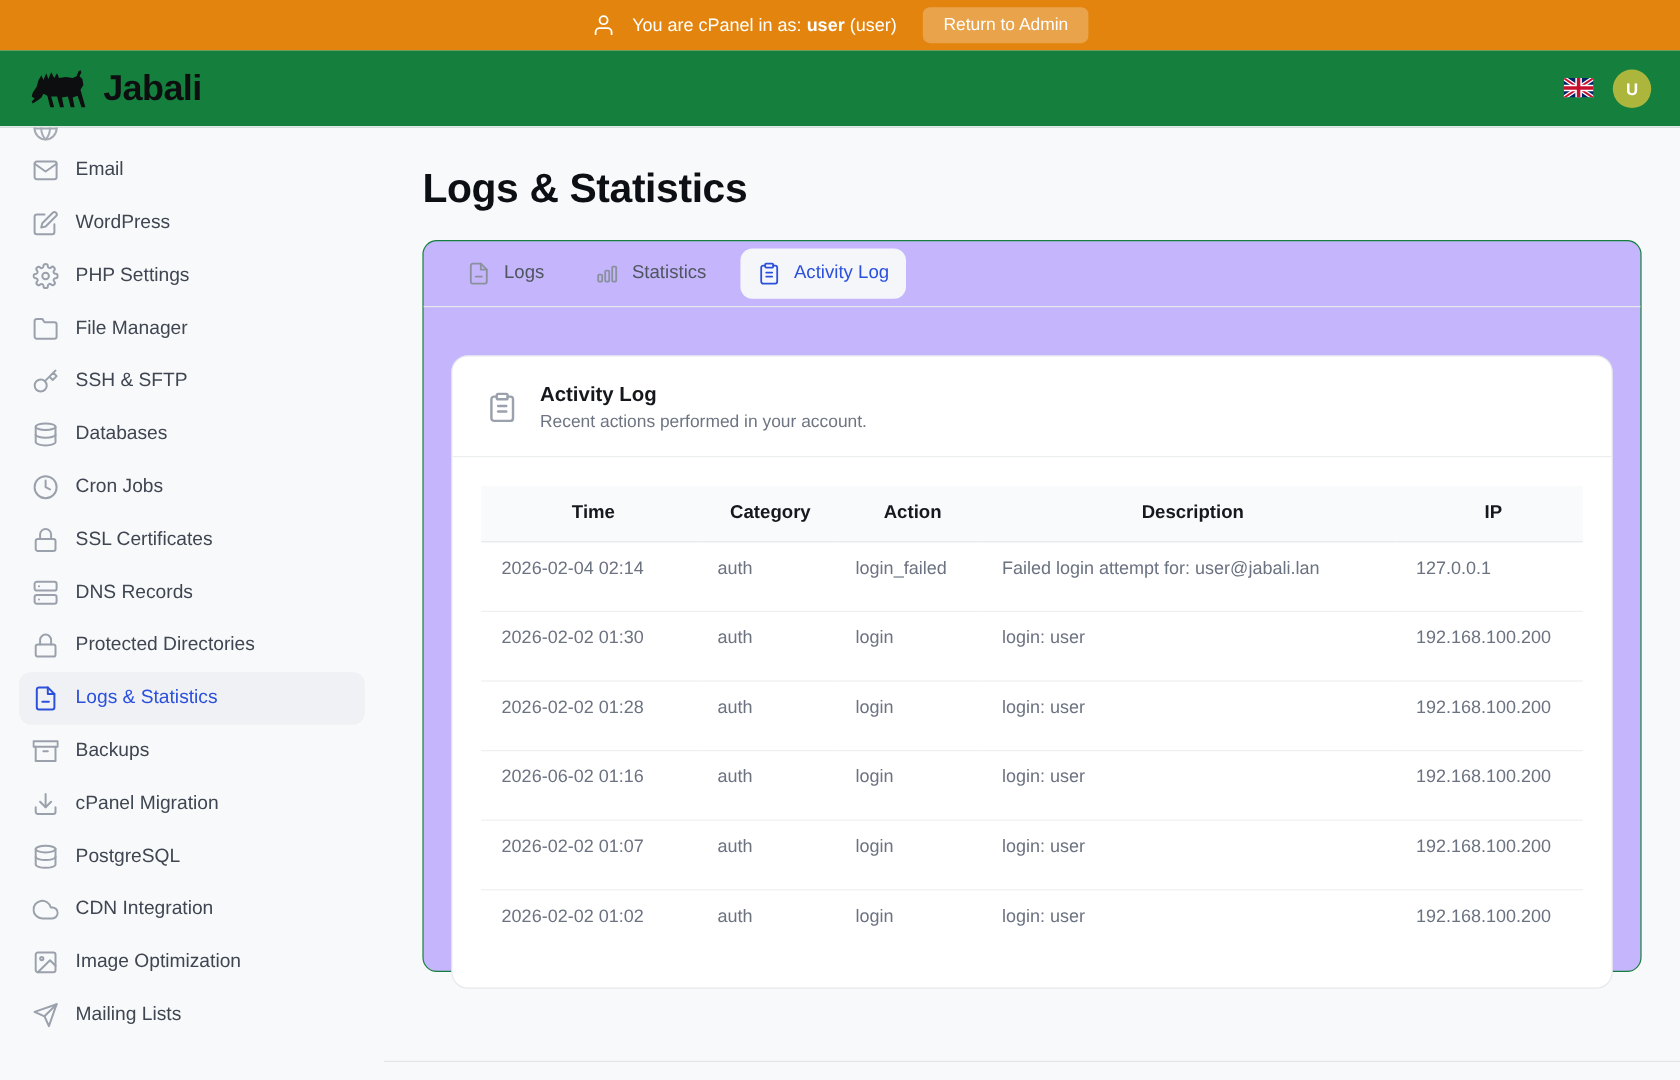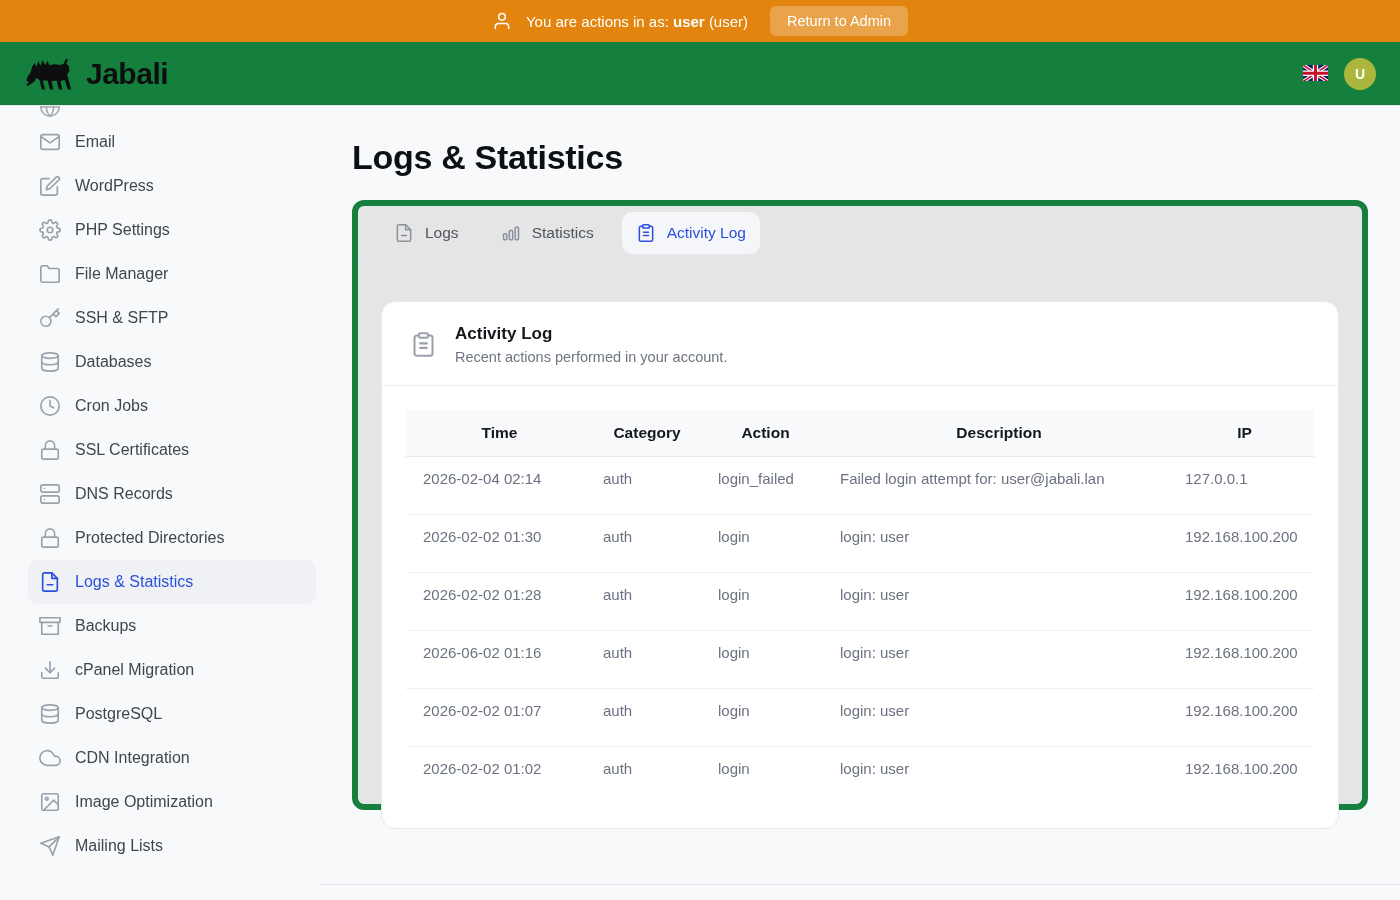--- a/index.html
+++ b/index.html
@@ -39,40 +39,40 @@
   .flag { width:25px; height:18px; border-radius:2px; overflow:hidden; display:block; }
   .avatar {
     width:32px; height:32px; border-radius:50%;
     background:var(--avatar-bg,#ADB63C); color:#fff;
     display:flex; align-items:center; justify-content:center;
     font-size:14px; font-weight:700; cursor:pointer;
   }
 
   
   .sidebar {
-    position:absolute; left:12px; top:106px; bottom:0; width:320px;
+    position:absolute; left:0; top:106px; bottom:0; width:320px;
     overflow:hidden; padding:0 16px;
   }
   .side-partial { height:14px; overflow:hidden; padding-left:11px; }
   .side-partial .icn { width:22px; height:22px; color:#A6ABB5; margin-top:-10px; display:block; }
   .side-item {
     height:44px; display:flex; align-items:center; gap:14px;
     padding:0 12px 0 11px; border-radius:10px; cursor:pointer;
     color:#3F4652; font-size:16px;
   }
   .side-item .side-icon { width:22px; height:22px; color:#9AA1AC; flex:none; }
   .side-item.active { background:#F0F1F4; color:var(--accent,#2B50DC); font-weight:500; }
   .side-item.active .side-icon { color:var(--accent,#2B50DC); }
 
   
   .main { position:absolute; left:320px; top:106px; right:0; bottom:0; padding:0 32px; }
   .page-title { margin-top:32px; font-size:34px; font-weight:800; letter-spacing:-0.3px; color:#0C0F14; }
 
   .panel {
-    margin-top:23px; background:#e5e5e5; border:6px solid #15803d;
+    margin-top:23px; background:#c4b5fd; border:1px solid #15803d;
     border-radius:12px; height:610px;
   }
   .tab-strip {
     height:55px; border-bottom:1px solid #E7E8EB;
     display:flex; align-items:center; gap:14px; padding:0 22px;
   }
   .tab {
     display:flex; align-items:center; gap:11px; padding:11px 14px;
     font-size:15.5px; color:#4F565F; border-radius:10px; cursor:pointer; background:transparent;
     border:none; font-family:inherit;
@@ -112,21 +112,21 @@
 <body style="--topbar-bg: #E2840E; --accent: #2B50DC; --avatar-bg: #ADB63C; --page-bg: #F8F9FA;">
 
 <div class="topbar">
   <span class="icn person" id="topbar-person">
       <svg viewBox="0 0 24 24" fill="none" stroke="currentColor" stroke-width="1.8" stroke-linecap="round" stroke-linejoin="round">
         <path d="M20 21v-2a4 4 0 0 0-4-4H8a4 4 0 0 0-4 4v2"></path>
         <circle cx="12" cy="7" r="4"></circle>
       </svg>
     </span>
   <span>
-    <span>You are actions in as:</span>
+    <span>You are cPanel in as:</span>
     <b>user</b>
     <span>(user)</span>
   </span>
   <button class="return-btn">Return to Admin</button>
 </div>
 
 <div class="header">
   <div class="brand">
     <span class="icn brand-logo" id="brand-logo">
         <svg viewBox="0 0 64 44">

